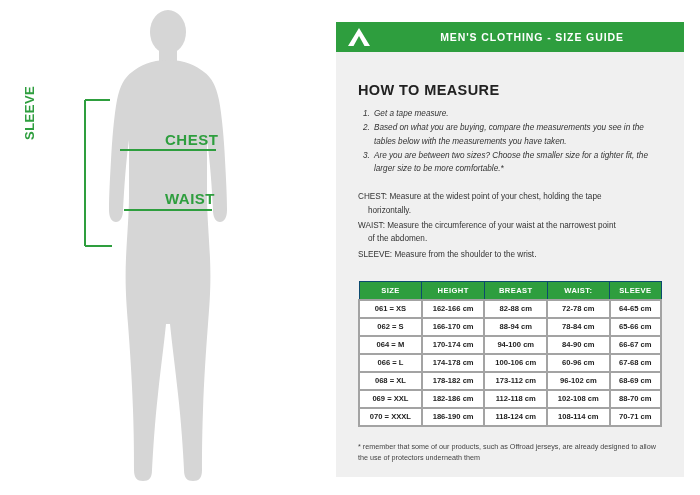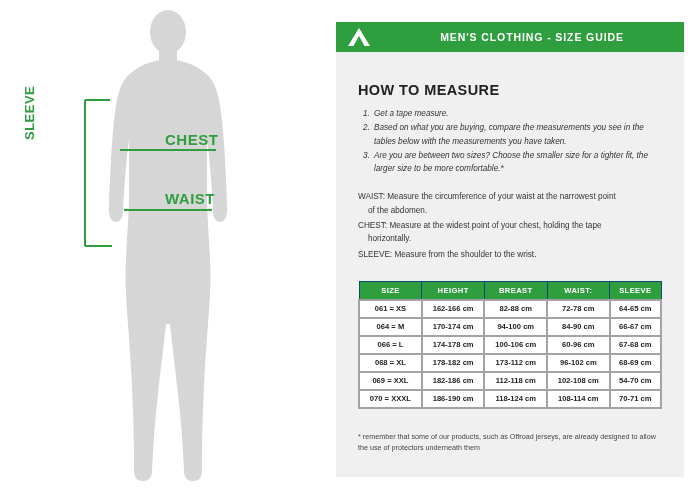--- a/index.html
+++ b/index.html
@@ -124,21 +124,21 @@
     color: #222222;
     font-weight: bold;
     padding: 3.5px 2px;
     border: 2px solid #a3a3a3;
     text-align: center;
     white-space: nowrap;
   }
   table#size-table tbody tr td:first-child { }
 
   #footnote {
-    margin-top: 22px;
+    margin-top: 14px;
     font-size: 7.2px;
     color: #444444;
     line-height: 1.6;
     padding: 0 22px;
   }
   #footnote p { margin: 0; }
 </style>
 </head>
 <body>
 
@@ -222,28 +222,28 @@
       <h2 id="how-to-measure">HOW TO MEASURE</h2>
 
       <ol class="steps">
         <li>Get a tape measure.</li>
         <li>Based on what you are buying, compare the measurements you see in the tables below with the measurements you have taken.</li>
         <li>Are you are between two sizes? Choose the smaller size for a tighter fit, the larger size to be more comfortable.*</li>
       </ol>
 
       <div class="defs">
         <p>
+          <span>CHEST:</span>
+          <span>Measure at the widest point of your chest, holding the tape</span>
+          <span class="ind">horizontally.</span>
+        </p>
+        <p>
           <span>WAIST:</span>
           <span>Measure the circumference of your waist at the narrowest point</span>
           <span class="ind">of the abdomen.</span>
-        </p>
-        <p>
-          <span>CHEST:</span>
-          <span>Measure at the widest point of your chest, holding the tape</span>
-          <span class="ind">horizontally.</span>
         </p>
         <p>
           <span>SLEEVE:</span>
           <span>Measure from the shoulder to the wrist.</span>
         </p>
       </div>
 
       <div id="size-table-wrap">
         <table id="size-table">
           <thead>
@@ -257,20 +257,27 @@
           </thead>
           <tbody>
             <tr>
               <td>061 = XS</td>
               <td>162-166 cm</td>
               <td>82-88 cm</td>
               <td>72-78 cm</td>
               <td>64-65 cm</td>
             </tr>
             <tr>
+              <td>062 = S</td>
+              <td>166-170 cm</td>
+              <td>88-94 cm</td>
+              <td>78-84 cm</td>
+              <td>65-66 cm</td>
+            </tr>
+            <tr>
               <td>064 = M</td>
               <td>170-174 cm</td>
               <td>94-100 cm</td>
               <td>84-90 cm</td>
               <td>66-67 cm</td>
             </tr>
             <tr>
               <td>066 = L</td>
               <td>174-178 cm</td>
               <td>100-106 cm</td>
@@ -282,21 +289,21 @@
               <td>178-182 cm</td>
               <td>173-112 cm</td>
               <td>96-102 cm</td>
               <td>68-69 cm</td>
             </tr>
             <tr>
               <td>069 = XXL</td>
               <td>182-186 cm</td>
               <td>112-118 cm</td>
               <td>102-108 cm</td>
-              <td>54-70 cm</td>
+              <td>88-70 cm</td>
             </tr>
             <tr>
               <td>070 = XXXL</td>
               <td>186-190 cm</td>
               <td>118-124 cm</td>
               <td>108-114 cm</td>
               <td>70-71 cm</td>
             </tr>
           </tbody>
         </table>

